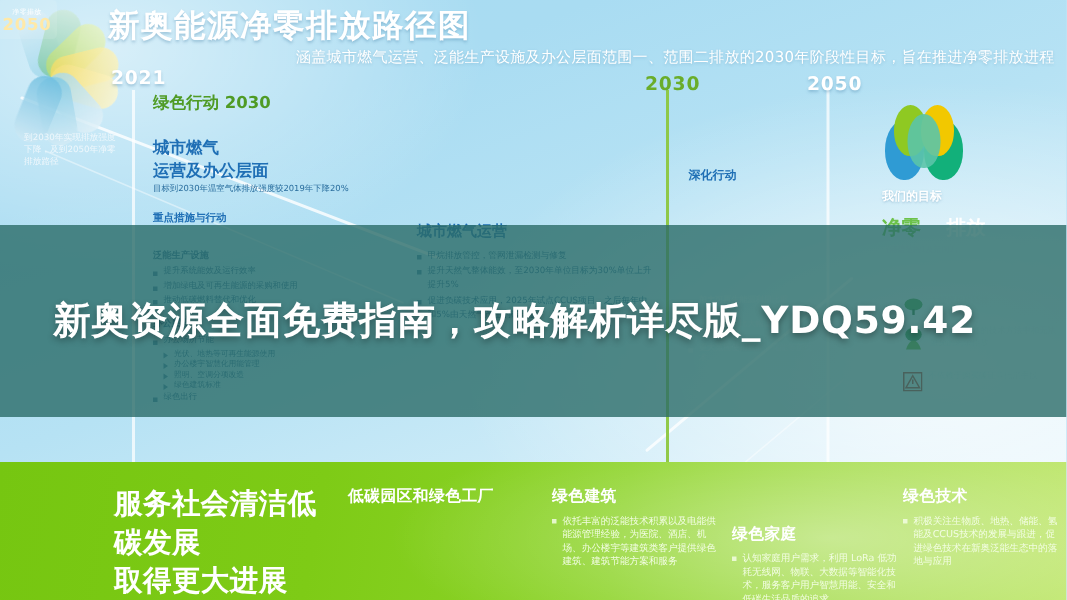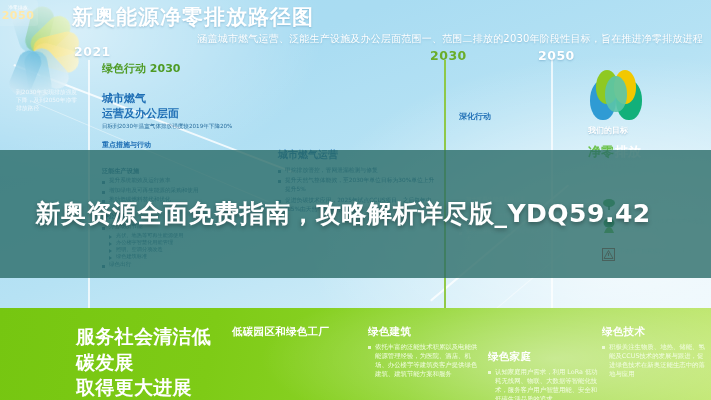--- a/index.html
+++ b/index.html
@@ -223,21 +223,21 @@
   <div class="goal-flower">
     <div class="gp" style="left:2px;  top:12px; width:26px; height:40px; background:#2f9bd4;"></div>
     <div class="gp" style="left:28px; top:12px; width:26px; height:40px; background:#12b07a;"></div>
     <div class="gp" style="left:8px;  top:2px;  width:22px; height:34px; background:#8fc922;"></div>
     <div class="gp" style="left:26px; top:2px;  width:22px; height:34px; background:#f2c800;"></div>
     <div class="gp" style="left:17px; top:8px;  width:22px; height:36px; background:#5bc4a8; opacity:.9;"></div>
   </div>
 
   <div class="tb" style="left:588px; top:126px; width:110px;">
     <div class="hd ttl-white" style="font-size:8px;">我们的目标</div>
-    <div style="margin-top:6px; display:flex; align-items:flex-start; gap:1px;">
+    <div style="margin-top:6px; display:flex; align-items:flex-start; gap:17px;">
       <span style="font-size:13px; font-weight:700; color:#6cc24a;">净零</span>
       <span style="font-size:13px; font-weight:700; color:#ffffff;">排放</span>
     </div>
     <div style="font-size:5.2px; color:#dff0f8; margin-top:2px;">（涵盖范围1及范围2）</div>
   </div>
 
   <div class="icorow" style="left:602px; top:198px;">
     <svg width="14" height="13" viewBox="0 0 14 13">
       <ellipse cx="7" cy="5" rx="6" ry="4" fill="#4aa84a"></ellipse>
       <rect x="6.2" y="8" width="1.6" height="4" fill="#2f7a3a"></rect>

